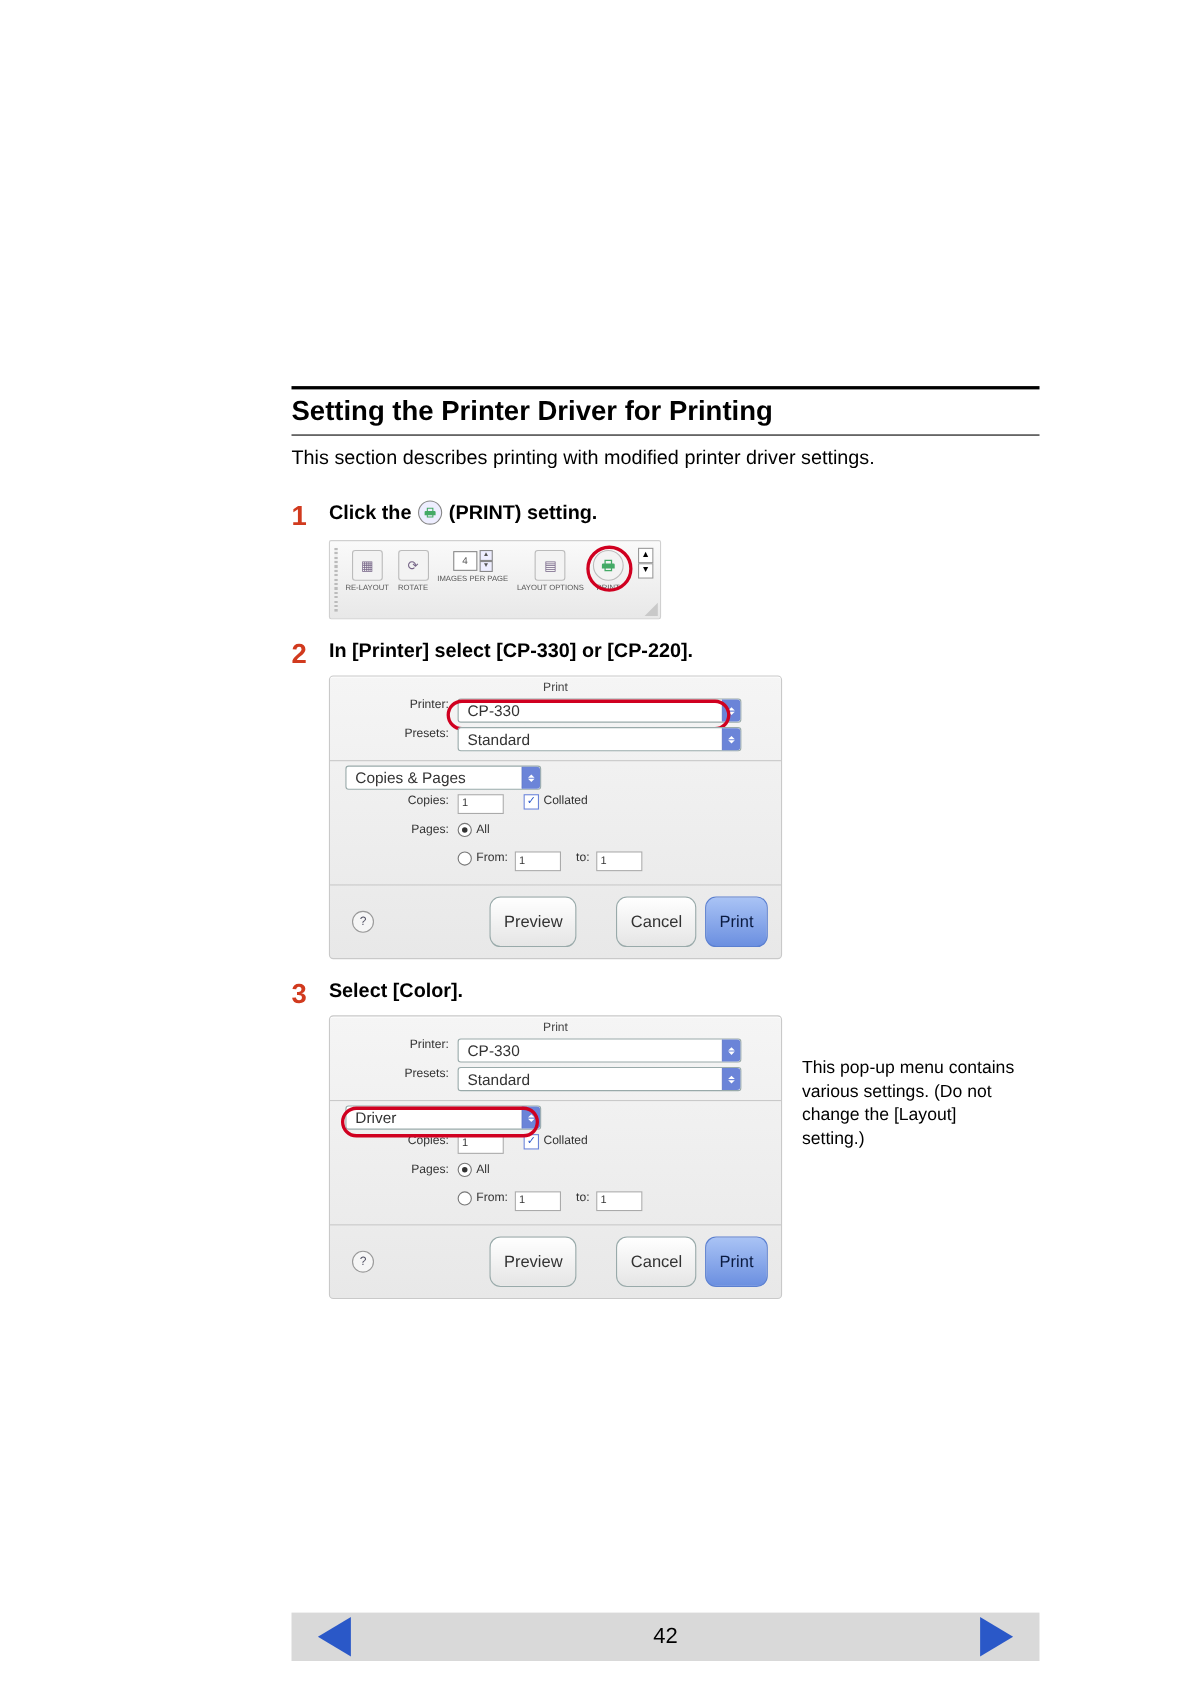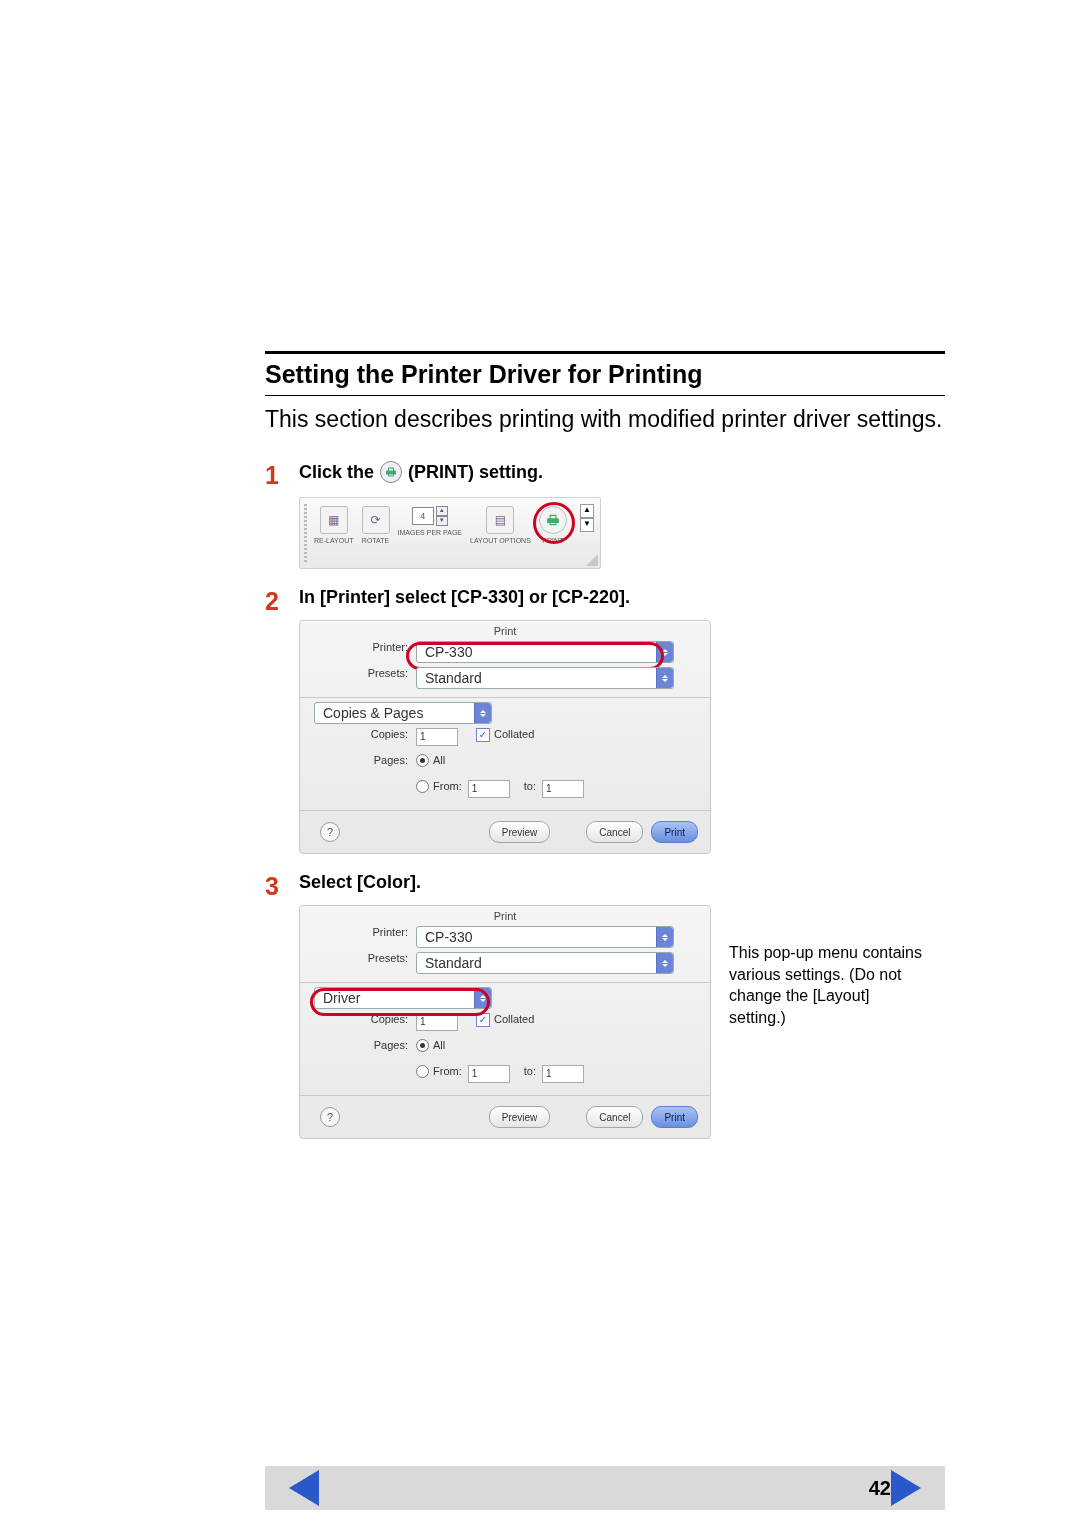--- a/index.html
+++ b/index.html
@@ -1,21 +1,21 @@
 <!DOCTYPE html>
 <html><head>
 <meta charset="utf-8">
 <style>
   html,body{margin:0;padding:0;background:#fff;font-family:Arial,Helvetica,sans-serif;color:#000}
   .page{width:1080px;height:1528px;position:relative;margin:16px auto}
   .content{position:absolute;left:265px;top:335px;width:680px}
   .hr{border-top:3px solid #000;margin-bottom:6px}
   .h1{font-size:25px;font-weight:bold;margin:0 0 6px 0}
   .hr2{border-top:1px solid #000;margin-bottom:10px}
-  .intro{font-size:23px;margin-bottom:28px}
+  .intro{font-size:18px;margin-bottom:28px}
   .step{display:flex;align-items:flex-start;margin-bottom:18px}
   .step-num{color:#d13a1e;font-size:25px;font-weight:bold;width:34px;flex:0 0 34px}
   .step-body{flex:1}
   .step-title{font-size:18px;font-weight:bold;display:flex;align-items:center;gap:6px}
   .note{font-size:16px;line-height:1.35;position:absolute}
   .print-icon{display:inline-flex;width:20px;height:20px;border:1px solid #888;border-radius:50%;align-items:center;justify-content:center;font-size:11px;background:#eef}
   
   .toolbar{margin-top:14px;width:300px;height:70px;border:1px solid #d0d0d0;background:linear-gradient(#fafafa,#e8e8e8);border-radius:2px;position:relative}
   .tb-left{position:absolute;left:4px;top:6px;width:3px;height:58px;background:repeating-linear-gradient(#bbb,#bbb 2px,#eee 2px,#eee 4px)}
   .tb-items{display:flex;gap:8px;padding:8px 10px 4px 14px;align-items:flex-start}
@@ -36,30 +36,30 @@
   .select .arrow::before{content:"";border-left:3px solid transparent;border-right:3px solid transparent;border-bottom:3px solid #fff;margin-bottom:1px}
   .select .arrow::after{content:"";border-left:3px solid transparent;border-right:3px solid transparent;border-top:3px solid #fff}
   .sep{height:1px;background:#c9c9c9;margin:4px 0}
   .input{width:34px;height:16px;border:1px solid #aaa;background:#fff;font-size:10px;padding:0 3px;line-height:16px}
   .chk{width:12px;height:12px;border:1px solid #6b84d8;background:#fff;display:inline-flex;align-items:center;justify-content:center;margin-right:4px}
   .chk::after{content:"✓";color:#2a58c8;font-size:10px;line-height:10px}
   .radio{width:11px;height:11px;border:1px solid #777;border-radius:50%;display:inline-flex;align-items:center;justify-content:center;margin-right:4px;background:#fff}
   .radio.on::after{content:"";width:5px;height:5px;background:#333;border-radius:50%}
   .btnrow{display:flex;justify-content:flex-end;gap:8px;padding:6px 12px 0 12px;align-items:center}
   .btnrow .spacer{flex:1}
-  .macbtn{height:20px;padding:0 12px;border:1px solid #9aa;border-radius:10px;background:linear-gradient(#fff,#e5e5e5);font-size:10px;display:flex;align-items:center}
+  .macbtn{height:20px;padding:12px 12px;border:1px solid #9aa;border-radius:10px;background:linear-gradient(#fff,#e5e5e5);font-size:15px;display:flex;align-items:center}
   .macbtn.primary{background:linear-gradient(#a9c3f5,#6b8fe0);border-color:#5a7fd0;color:#0a1a40}
   .help{width:18px;height:18px;border:1px solid #999;border-radius:50%;display:flex;align-items:center;justify-content:center;font-size:11px;color:#556;background:#f6f6f6;margin-left:8px}
   .red-oval{position:absolute;border:3px solid #d00020;border-radius:14px}
   
   .footer{position:absolute;left:265px;width:680px;top:1450px;height:44px;background:#d9d9d9;display:flex;align-items:center}
   .tri{width:0;height:0}
   .tri.left{border-top:18px solid transparent;border-bottom:18px solid transparent;border-right:30px solid #2a58c8;margin-left:24px}
   .tri.right{border-top:18px solid transparent;border-bottom:18px solid transparent;border-left:30px solid #2a58c8;margin-right:24px}
-  .footer .pg{flex:1;text-align:right;font-weight:bold;font-size:20px}
+  .footer .pg{flex:1;text-align:center;font-weight:normal;font-size:20px}
 </style>
 </head>
 <body>
 
 <div class="page">
   <div class="content">
     <div class="hr"></div>
     <div class="h1">Setting the Printer Driver for Printing</div>
     <div class="hr2"></div>
     <div class="intro">This section describes printing with modified printer driver settings.</div>

